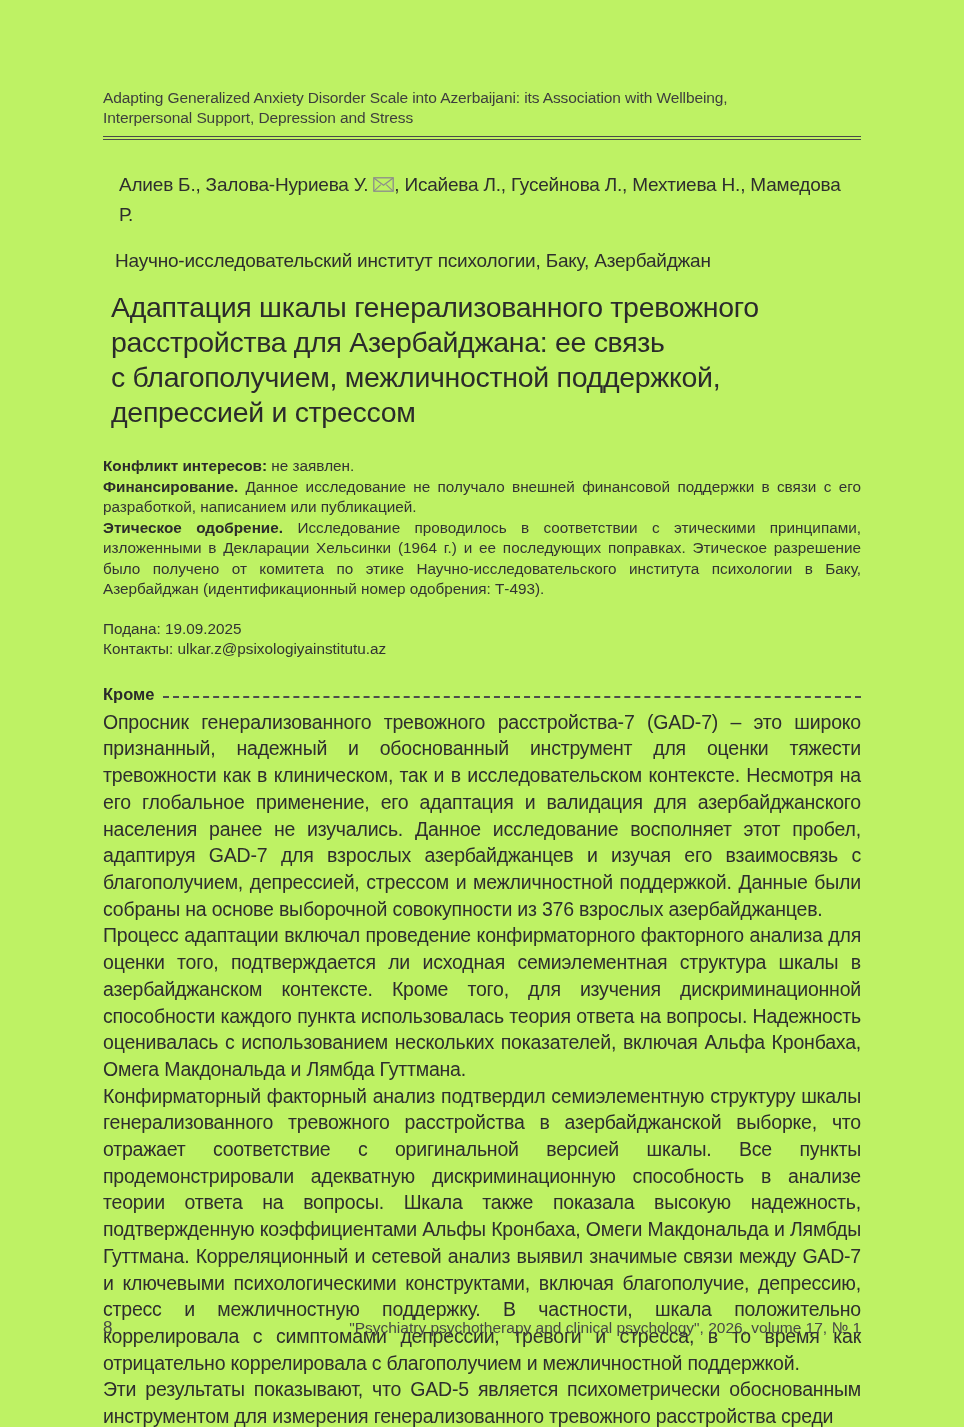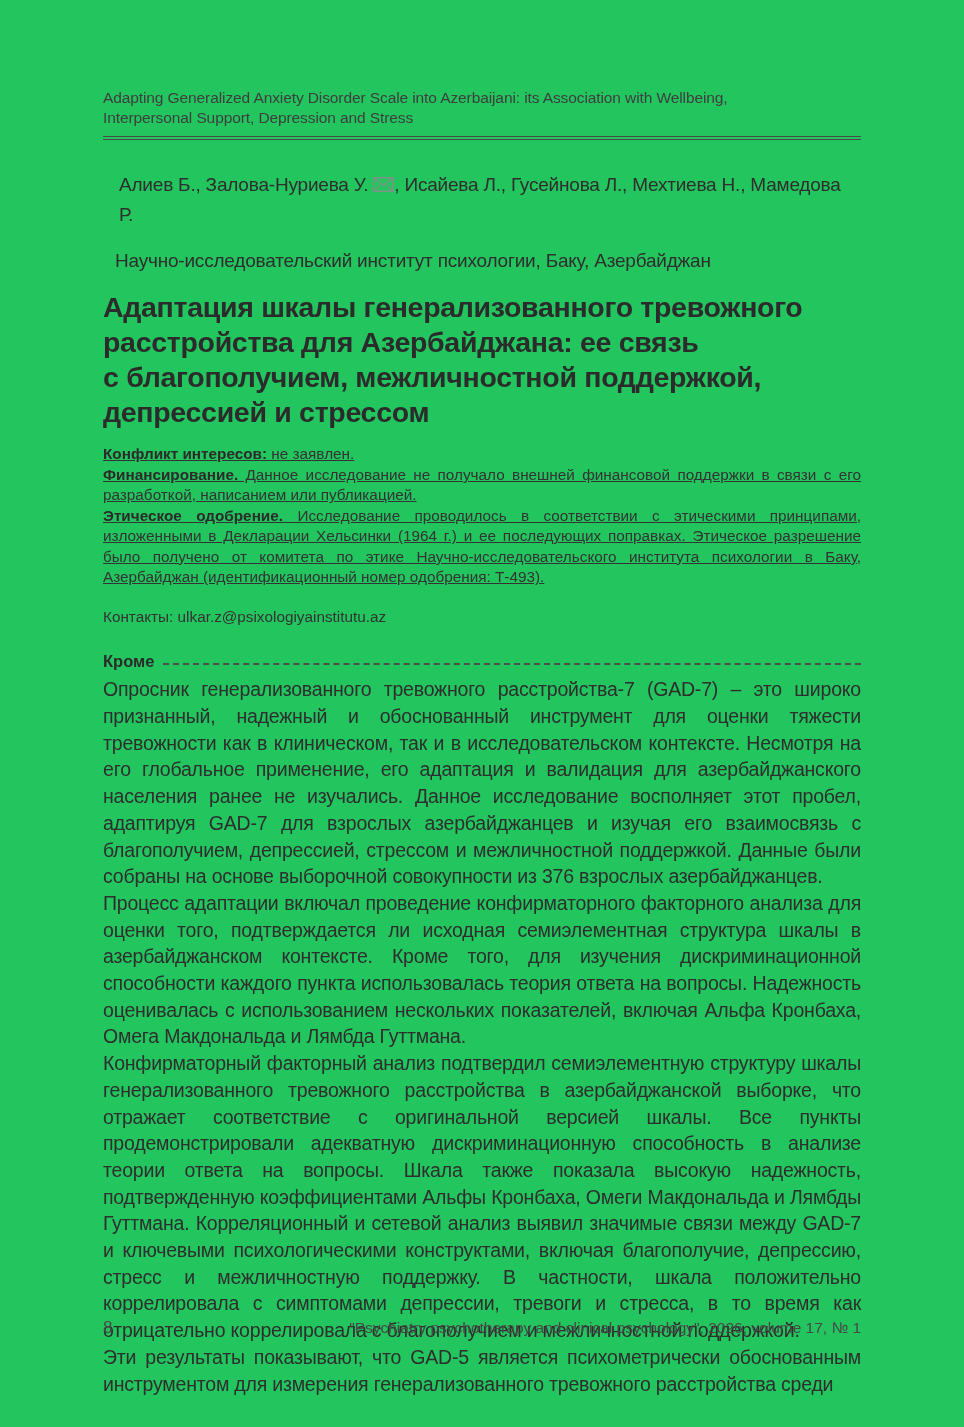--- a/index.html
+++ b/index.html
@@ -1,20 +1,20 @@
 <!DOCTYPE html>
 <html lang="ru"><head>
 <meta charset="utf-8">
 <style>
   html, body { margin: 0; padding: 0; background: #ffffff; }
   .page {
     position: relative;
     width: 964px;
     height: 1427px;
-    background: #22c55e;
+    background: #bef264;
     box-sizing: border-box;
     padding: 88px 103px 0 103px;
     font-family: "Liberation Sans", "DejaVu Sans", sans-serif;
     color: #2f2f2f;
     overflow: hidden;
   }
   .running-head {
     font-size: 15.5px;
     line-height: 1.32;
     color: #3e3e3e;
@@ -25,29 +25,29 @@
     margin-top: 7px;
     height: 2px;
     border-top: 1px solid #4a4a4a;
     border-bottom: 1px solid #4a4a4a;
   }
   .authors-block { margin-top: 30px; font-size: 19px; line-height: 1.55; color: #2e2e2e; letter-spacing: -0.2px; }
   .authors-line { margin: 16px; }
   .envelope { display: inline-block; vertical-align: -1px; }
   .affiliation { margin: 12px; }
   .article-title {
-    margin: 15px 0 0 0;
+    margin: 15px 0 0 8px;
     font-size: 28.5px;
     line-height: 1.23;
-    font-weight: 700;
+    font-weight: 400;
     letter-spacing: -0.3px;
     color: #2b2b2b;
     white-space: pre-line;
   }
-  .meta-block { margin-top: 14px; font-size: 15.3px; line-height: 1.34; text-align: justify; color: #333; text-decoration: underline; }
+  .meta-block { margin-top: 26px; font-size: 15.3px; line-height: 1.34; text-align: justify; color: #333; }
   .meta-block p { margin: 0; }
   .meta-block b { font-weight: 700; color: #2b2b2b; }
   .dates-block { margin-top: 19px; font-size: 15.3px; line-height: 1.34; color: #333; }
   .dates-block p { margin: 0; }
   .resume-row {
     margin-top: 25px;
     display: flex;
     align-items: baseline;
     font-size: 16.5px;
     font-weight: 700;
@@ -105,20 +105,21 @@
 с благополучием, межличностной поддержкой,
 депрессией и стрессом</h1>
 
   <div class="meta-block">
     <p><b>Конфликт интересов:</b><span> не заявлен.</span></p>
     <p><b>Финансирование.</b><span> Данное исследование не получало внешней финансовой поддержки в связи с его разработкой, написанием или публикацией.</span></p>
     <p><b>Этическое одобрение.</b><span> Исследование проводилось в соответствии с этическими принципами, изложенными в Декларации Хельсинки (1964 г.) и ее последующих поправках. Этическое разрешение было получено от комитета по этике Научно-исследовательского института психологии в Баку, Азербайджан (идентификационный номер одобрения: Т-493).</span></p>
   </div>
 
   <div class="dates-block">
+    <p>Подана: 19.09.2025</p>
     <p>Контакты: ulkar.z@psixologiyainstitutu.az</p>
   </div>
 
   <div class="resume-row">
     <span>Кроме</span>
     <span class="resume-rule"></span>
   </div>
 
   <div class="abstract" lang="ru">
     <p>Опросник генерализованного тревожного расстройства-7 (GAD-7) – это широко признанный, надежный и обоснованный инструмент для оценки тяжести тревожности как в клиническом, так и в исследовательском контексте. Несмотря на его глобальное применение, его адаптация и валидация для азербайджанского населения ранее не изучались. Данное исследование восполняет этот пробел, адаптируя GAD-7 для взрослых азербайджанцев и изучая его взаимосвязь с благополучием, депрессией, стрессом и межличностной поддержкой. Данные были собраны на основе выборочной совокупности из 376 взрослых азербайджанцев.</p>

